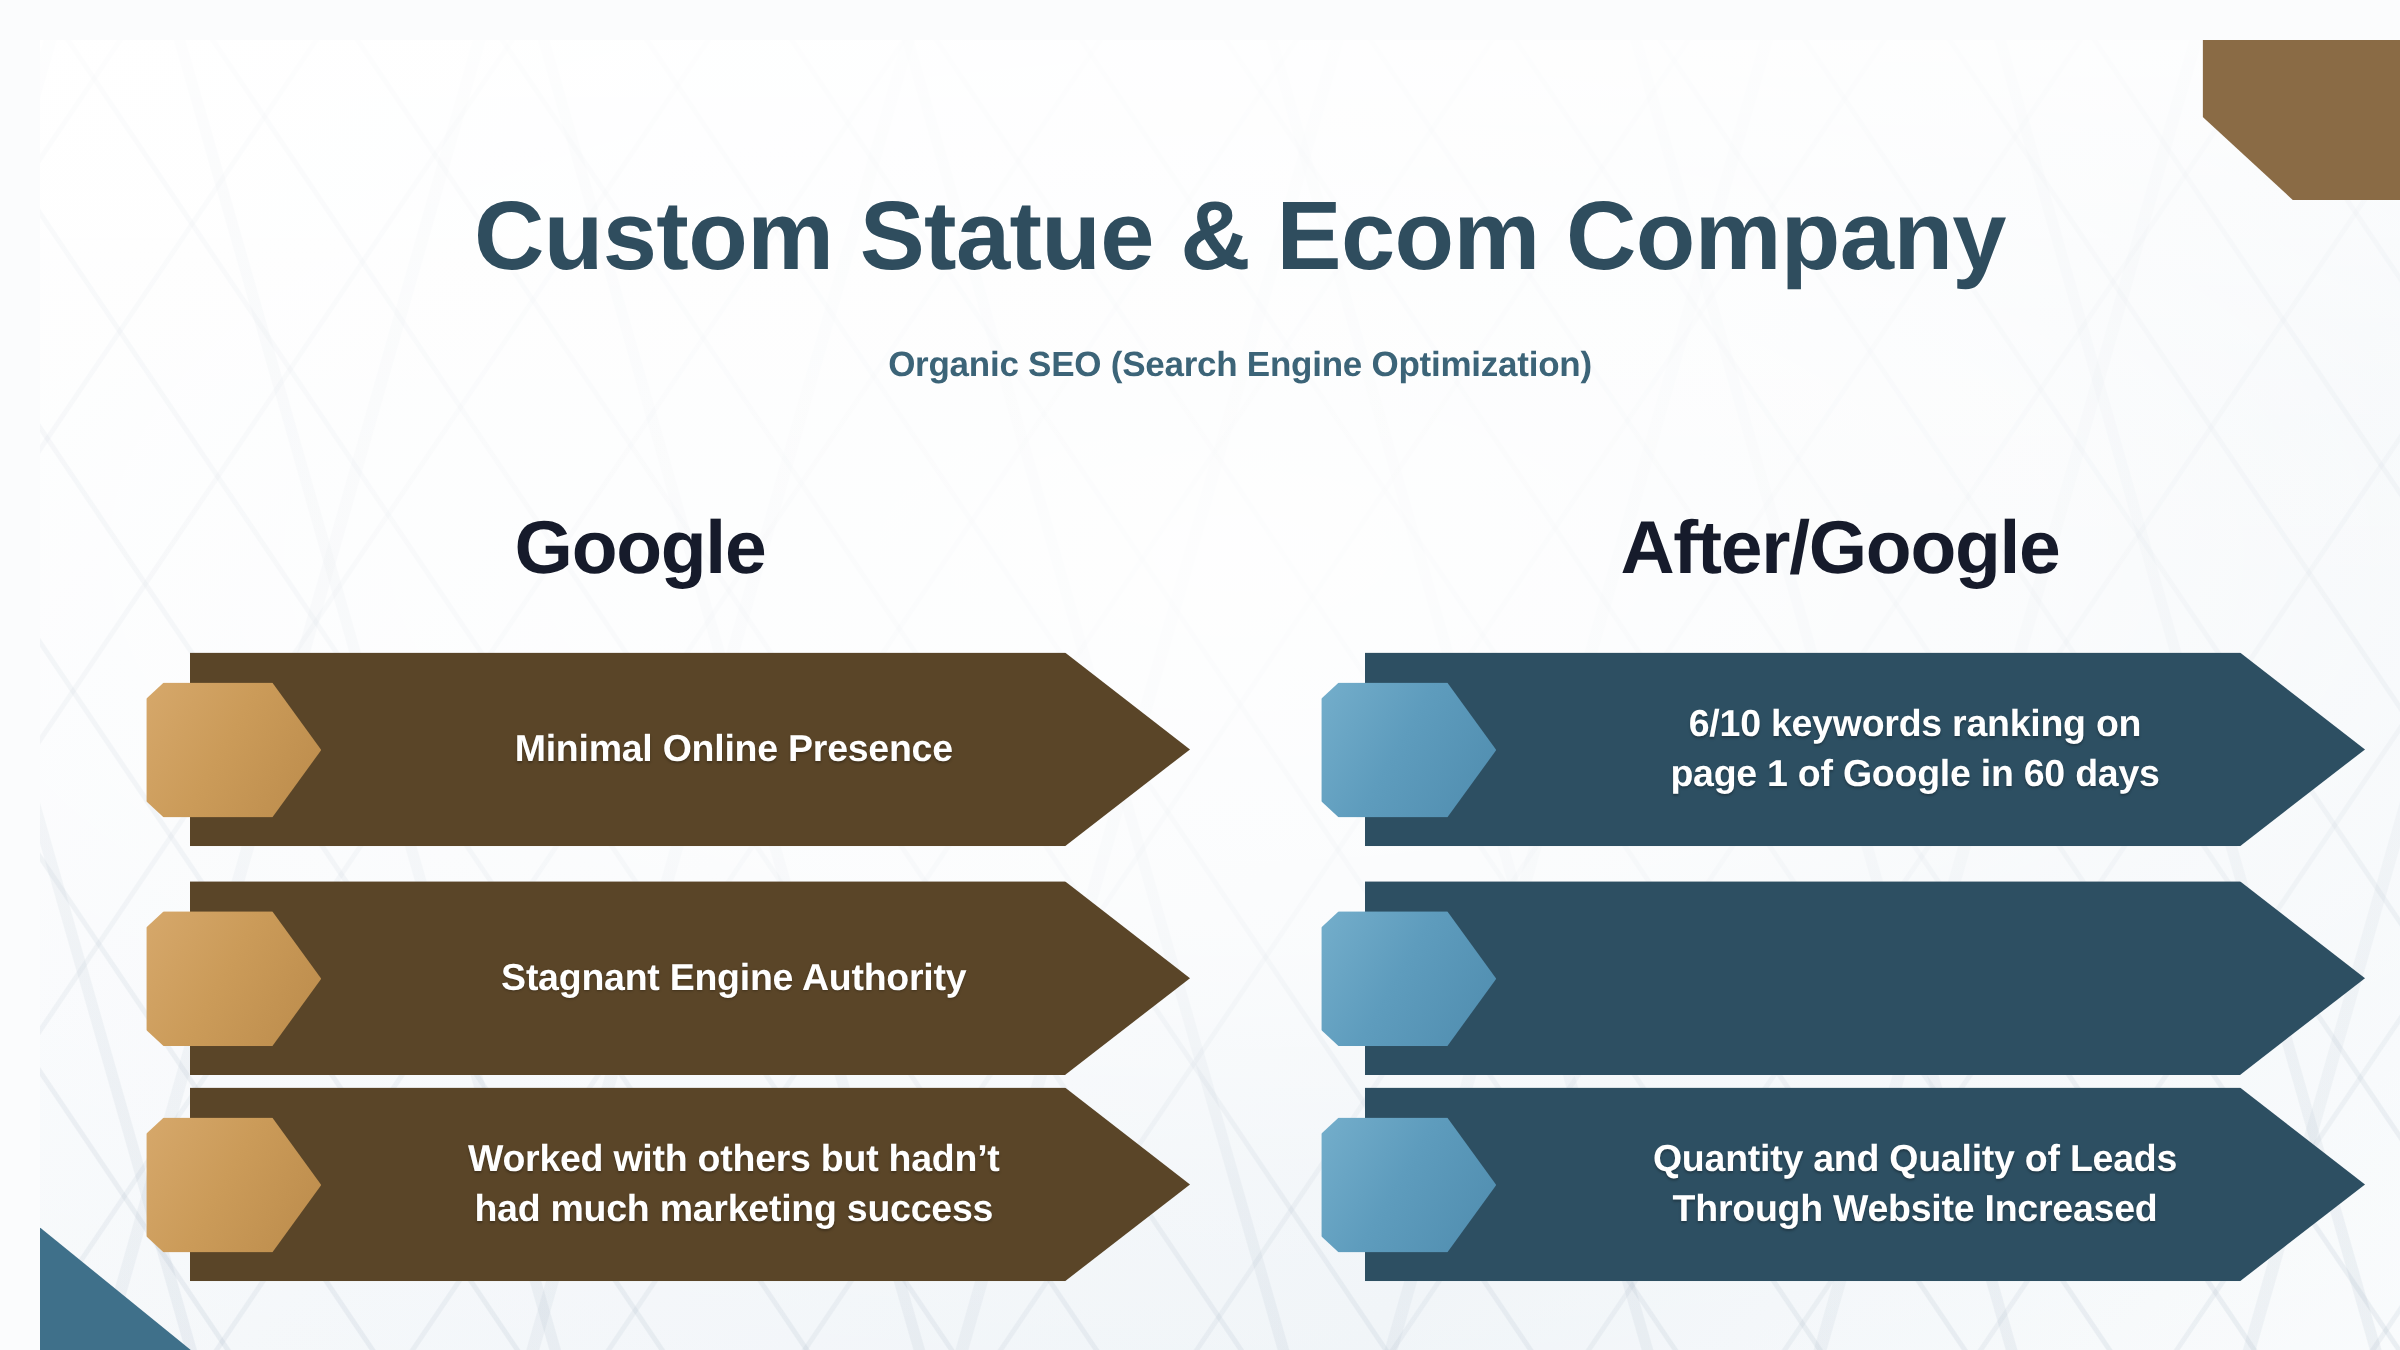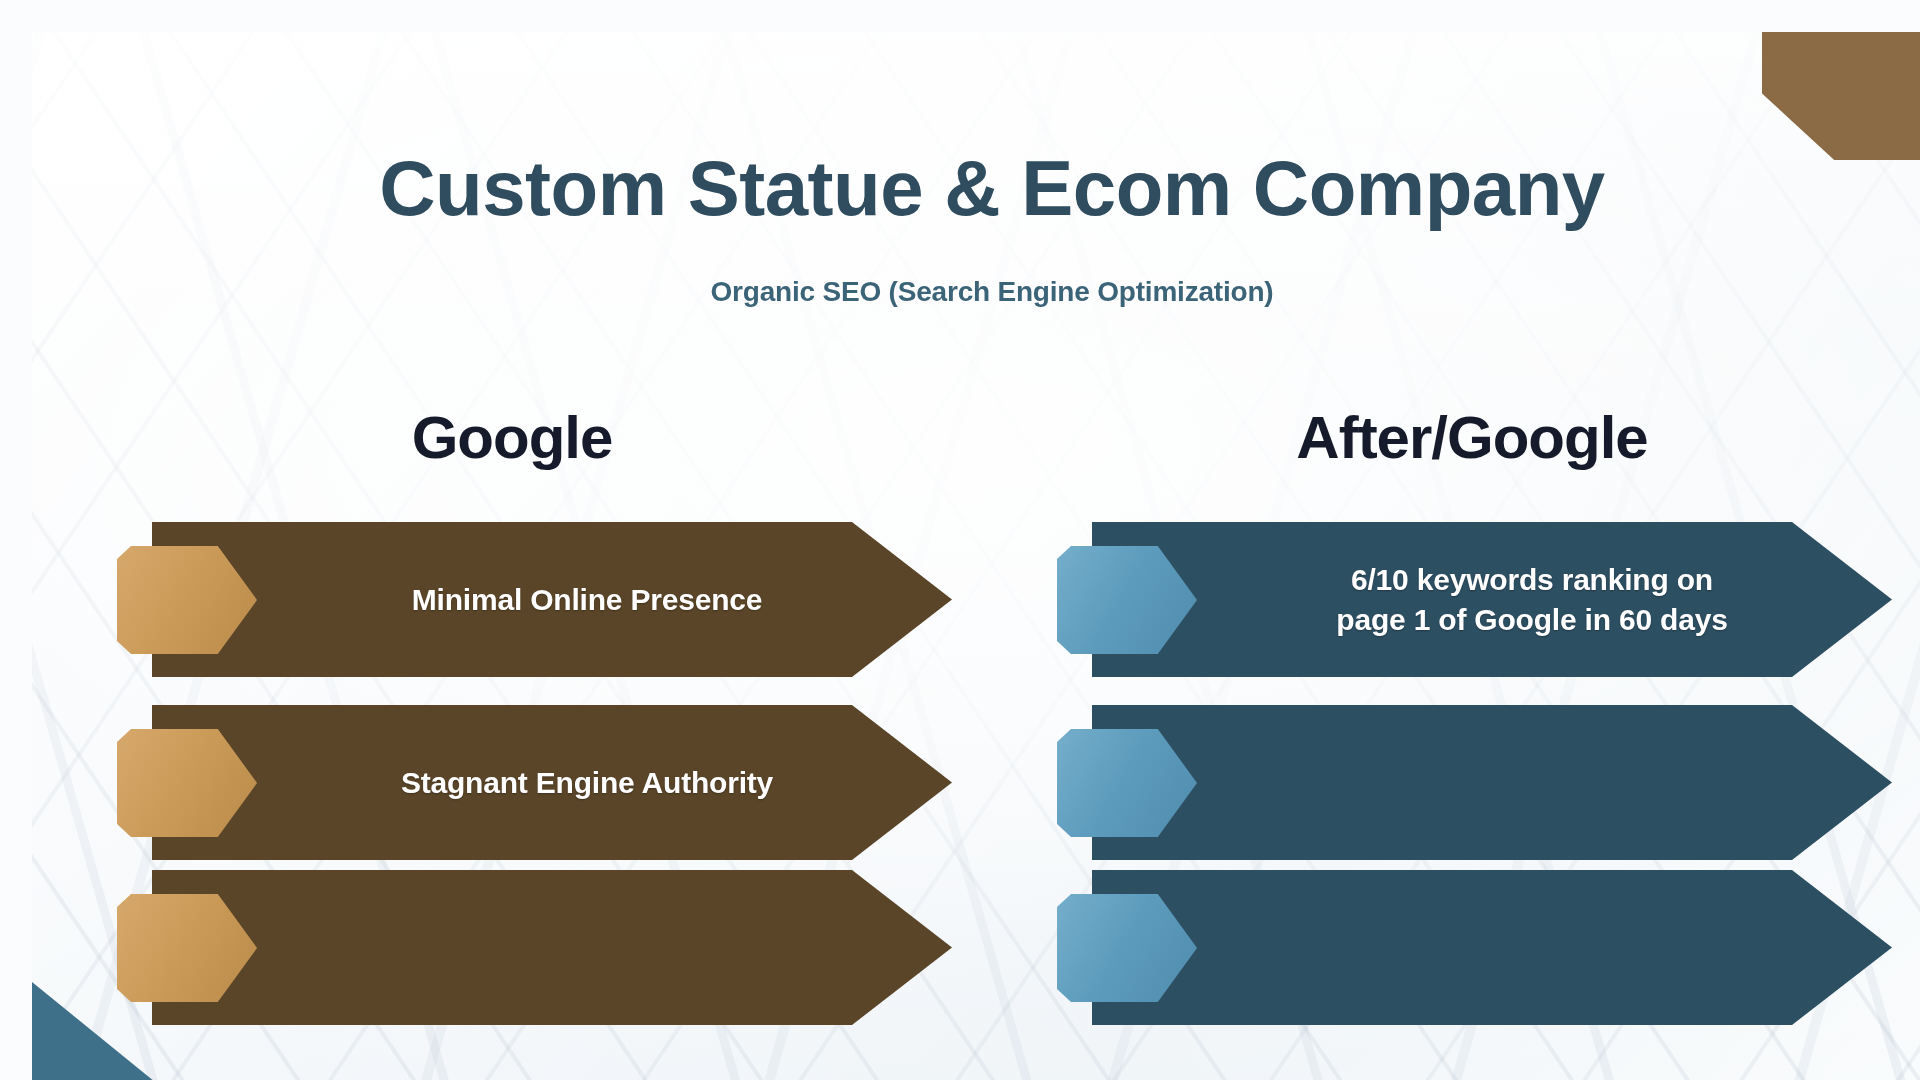--- a/index.html
+++ b/index.html
@@ -183,31 +183,35 @@
       <div class="arrow-text">Minimal Online Presence</div>
     </div>
     <div class="arrow-row left r2">
       <div class="arrow-body"></div>
       <div class="arrow-badge"></div>
       <div class="arrow-text">Stagnant Engine Authority</div>
     </div>
     <div class="arrow-row left r3">
       <div class="arrow-body"></div>
       <div class="arrow-badge"></div>
+      <div class="arrow-text">Worked with others but hadn’t
+had much marketing success</div>
     </div>
 
     <div class="arrow-row right r1">
       <div class="arrow-body"></div>
       <div class="arrow-badge"></div>
       <div class="arrow-text">6/10 keywords ranking on
 page 1 of Google in 60 days</div>
     </div>
     <div class="arrow-row right r2">
       <div class="arrow-body"></div>
       <div class="arrow-badge"></div>
     </div>
     <div class="arrow-row right r3">
       <div class="arrow-body"></div>
       <div class="arrow-badge"></div>
+      <div class="arrow-text">Quantity and Quality of Leads
+Through Website Increased</div>
     </div>
 
   </div>
 </div>
 
 </body></html>

